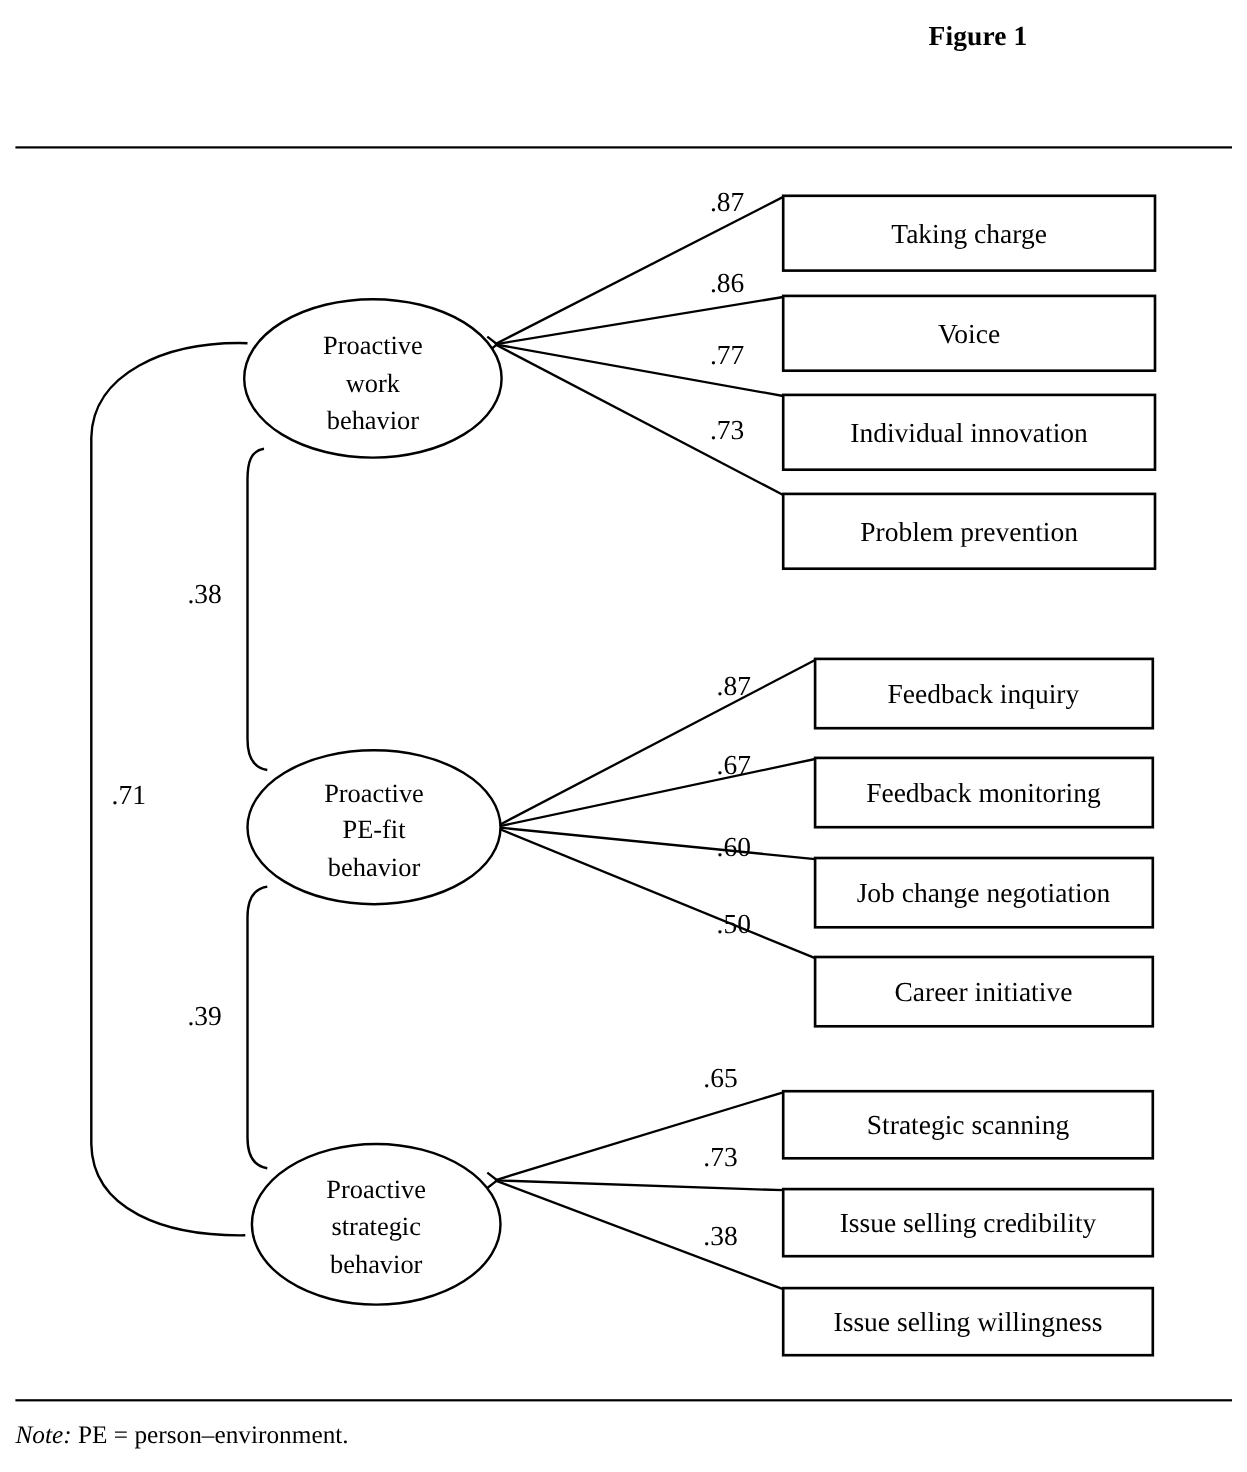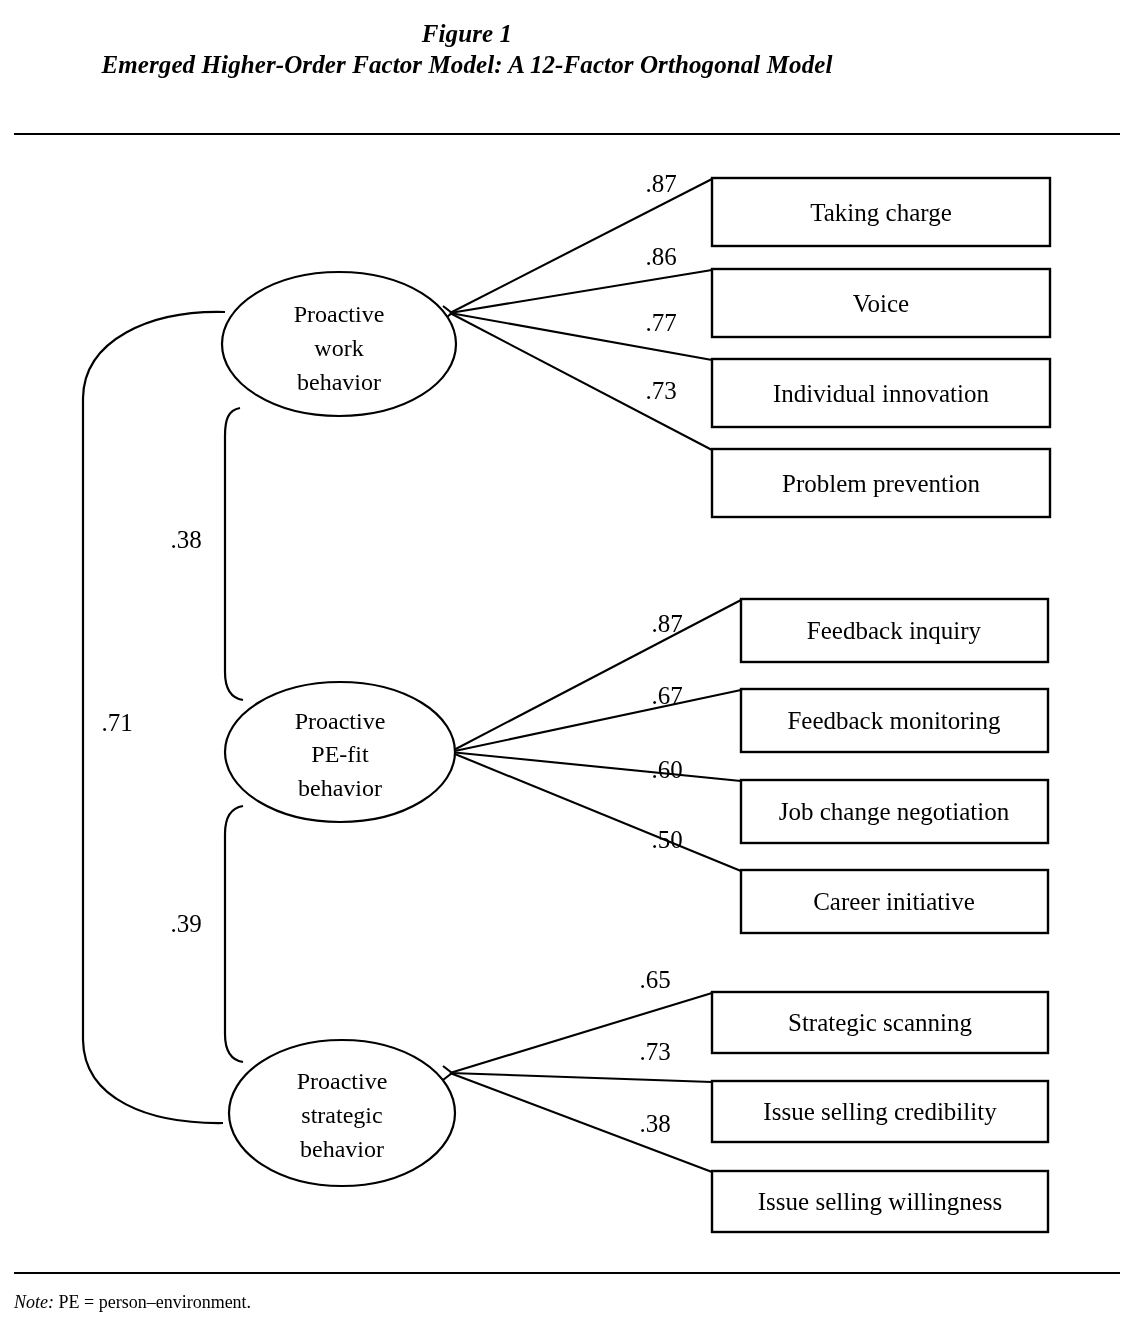--- a/index.html
+++ b/index.html
@@ -18,43 +18,42 @@
   .page {
     position: relative;
     width: 1134px;
     height: 1338px;
   }
   .title-block {
     position: absolute;
     left: 0;
     top: 18px;
     width: 934px;
-    text-align: center;
-    font-style: italic;
+    text-align: right;
   }
   .title-line {
     font-weight: bold;
     font-size: 25px;
     line-height: 31px;
     letter-spacing: 0.1px;
   }
   .rule {
     position: absolute;
     left: 14px;
     width: 1106px;
     height: 0;
     border-top: 2px solid #000;
   }
   #rule-top { top: 133px; }
   #rule-bottom { top: 1272px; }
   .note {
     position: absolute;
     left: 14px;
     top: 1292px;
-    font-size: 18px;
+    font-size: 23px;
     white-space: nowrap;
   }
   .note i { font-style: italic; }
   svg.diagram {
     position: absolute;
     left: 0;
     top: 0;
     width: 1134px;
     height: 1338px;
   }
@@ -86,21 +85,20 @@
   svg text.factor-label { font-size: 24px; text-anchor: middle; }
   svg text.path-coef { font-size: 25px; text-anchor: middle; }
 </style>
 </head>
 <body>
 
 <div class="page">
 
   <div class="title-block">
     <div class="title-line">Figure 1</div>
-    <div class="title-line">Emerged Higher-Order Factor Model: A 12-Factor Orthogonal Model</div>
   </div>
 
   <div class="rule" id="rule-top"></div>
 
   <svg class="diagram" viewBox="0 0 1134 1338">
 
     <path class="curve" d="M 225,312 C 150,310 84,340 83,398 L 83,1040 C 84,1100 150,1124 223,1123"></path>
 
     <path class="curve" d="M 240,408 C 228,410 225,420 225,436 L 225,672 C 225,688 230,698 243,700"></path>
 

